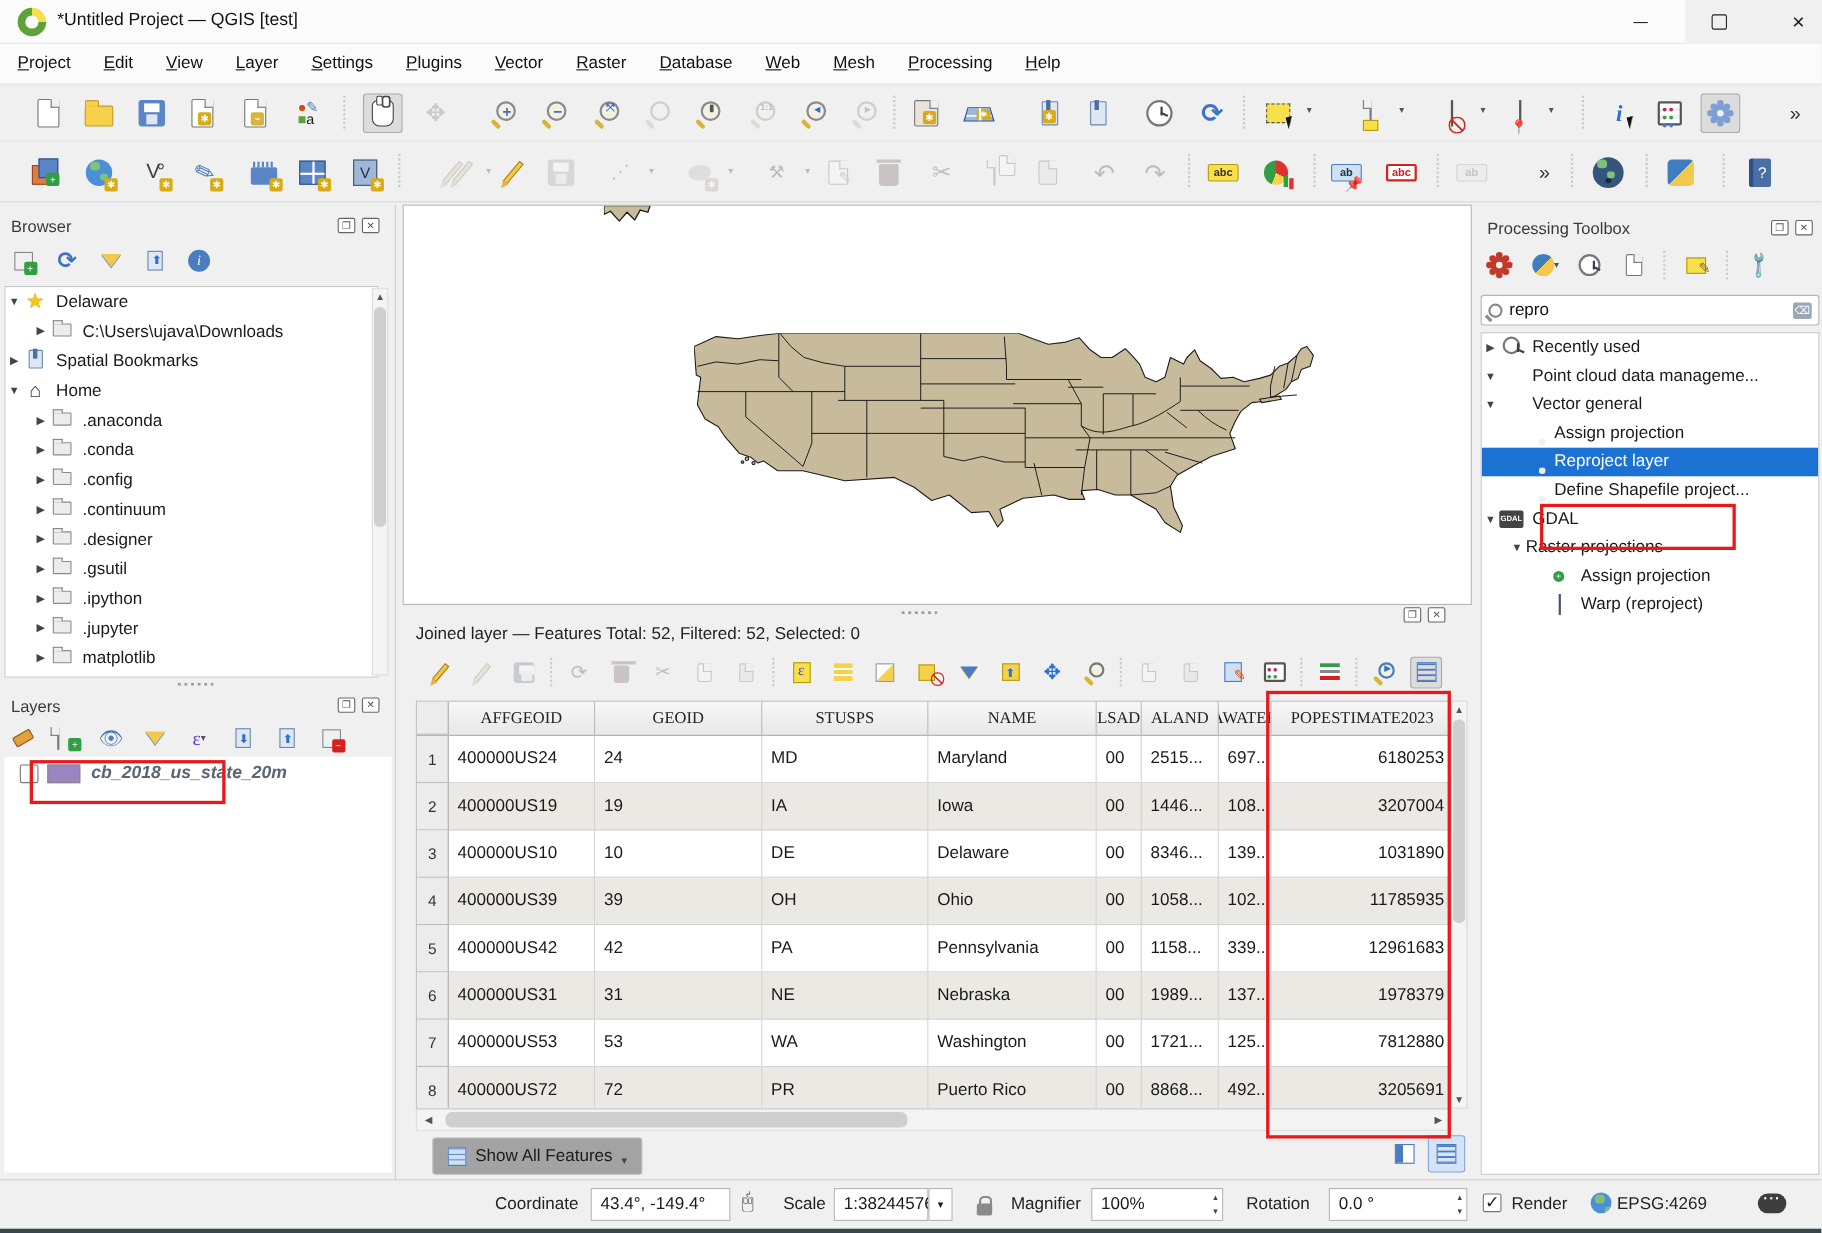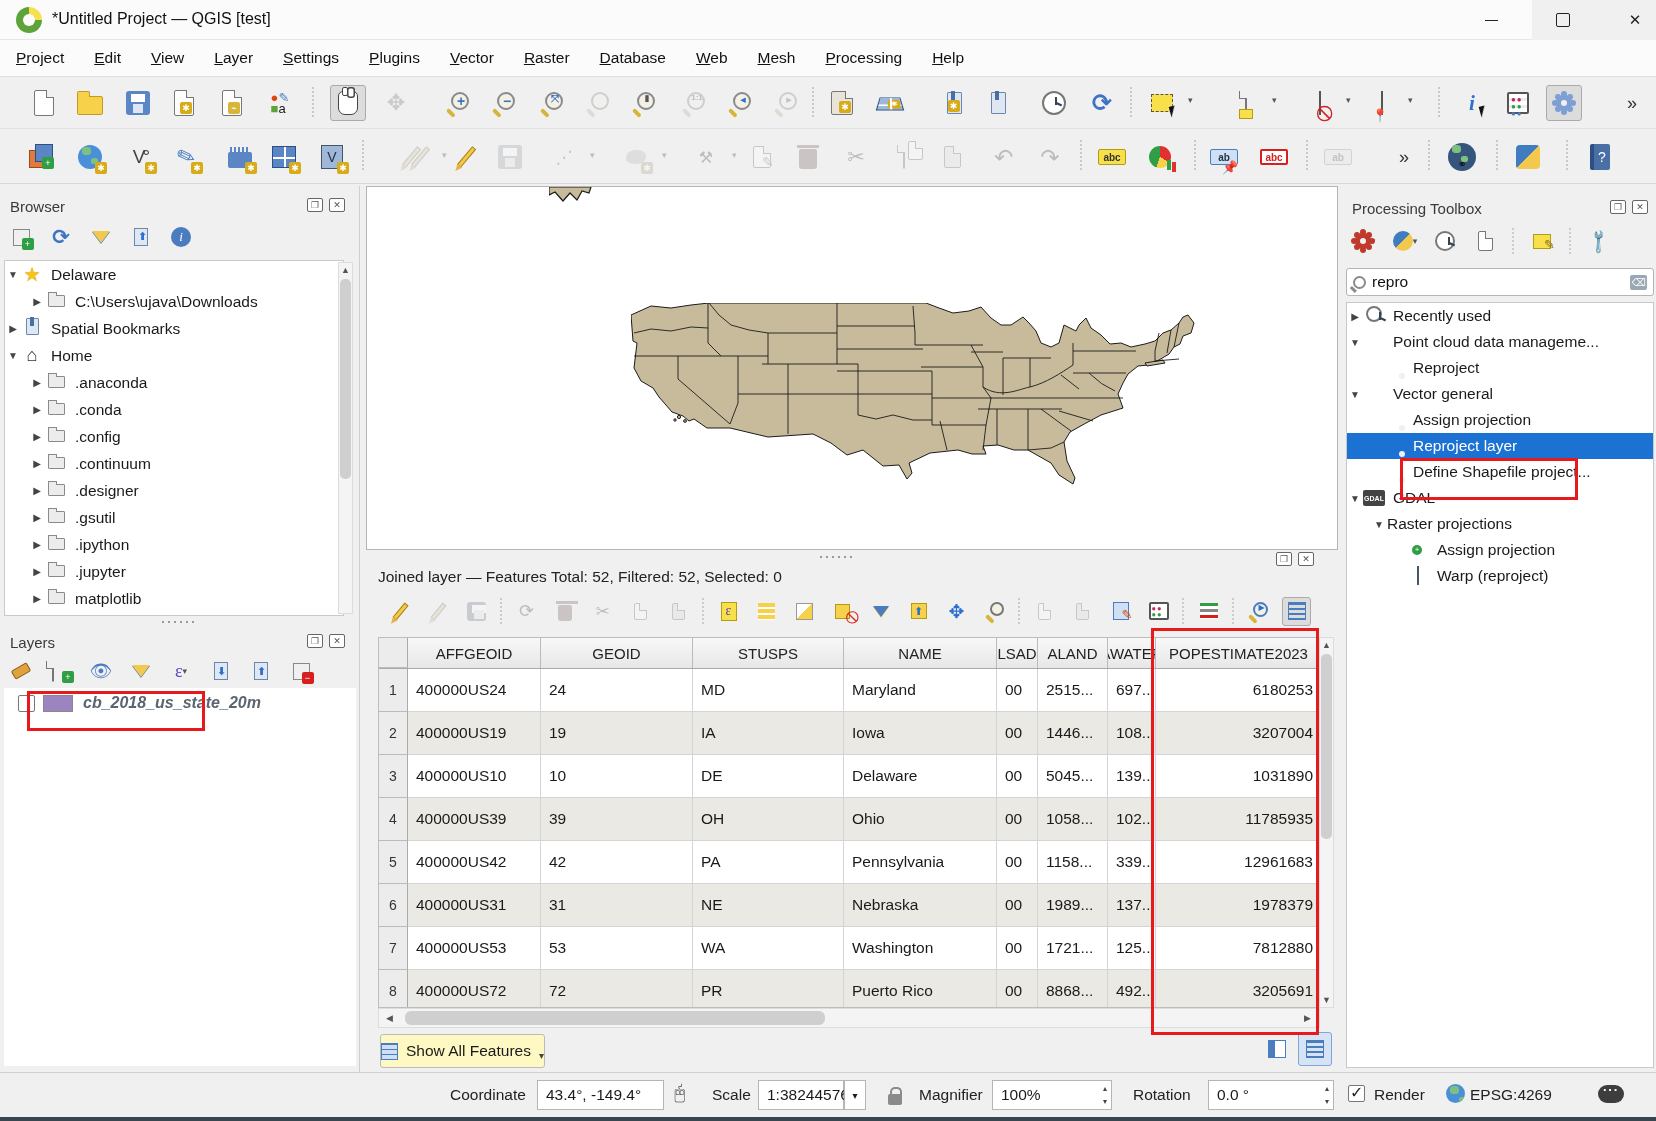--- a/index.html
+++ b/index.html
@@ -119,30 +119,30 @@
   
   .mapcanvas { position:absolute; left:366px; top:186px; width:972px; height:364px; background:#fff; border:1px solid #b5b5b5; overflow:hidden; }
 
   
   .attrpanel { position:absolute; left:366px; top:550px; width:972px; height:522px; background:#f0f0f0; }
   .attr-title { position:absolute; left:12px; top:18px; font-size:15.5px; color:#222; }
   .attr-toolbar { position:absolute; left:20px; top:44px; display:flex; gap:9px; align-items:center; height:34px; }
   .ai { width:29px; height:29px; display:flex; align-items:center; justify-content:center; font-size:17px; border-radius:3px; }
   .asep { width:3px; height:26px; border-left:2px dotted #ccc; }
   .grid { position:absolute; left:12px; top:87px; width:956px; height:371px; overflow:hidden; background:#fff; border:1px solid #bdbdbd; }
-  .hrow { display:flex; height:31px; background:linear-gradient(#f8f8f8,#e7e7e7); border-bottom:1px solid #aaa; }
+  .hrow { display:flex; height:31px; background:linear-gradient(#f8f8f8,#e7e7e7); border-bottom:1px solid #aaa;font-family:Liberation Serif, serif; }
   .hcell { flex:none; display:flex; align-items:center; justify-content:center; font-size:15px; color:#222; border-right:1px solid #bbb; overflow:hidden; white-space:nowrap; }
   .drow { display:flex; height:43px; }
   .drow.alt { background:#eae9e3; }
   .dcell { flex:none; display:flex; align-items:center; padding:0 8px; font-size:15.5px; border-right:1px solid #d4d4d4; border-bottom:1px solid #d4d4d4; overflow:hidden; white-space:nowrap; }
   .dcell.num { justify-content:flex-end; }
   .rn { flex:none; width:29px; display:flex; align-items:center; justify-content:center; background:#ececec; border-right:1px solid #aaa; border-bottom:1px solid #bbb; font-size:14px; color:#333; }
   .hscroll { position:absolute; left:12px; top:458px; width:942px; height:20px; background:#f4f4f4; border:1px solid #ddd; }
   .hthumb { position:absolute; left:26px; top:2px; width:420px; height:14px; background:#cfcfcf; border-radius:6px; }
-  .saf { position:absolute; left:14px; top:484px; height:34px; display:flex; align-items:center; gap:8px; padding:0 0; background:#fef9c3; border:1px solid #bbb; border-radius:3px; font-size:15.5px; }
+  .saf { position:absolute; left:27px; top:484px; height:34px; display:flex; align-items:center; gap:8px; padding:0 13px; background:#a3a3a3; border:1px solid #bbb; border-radius:3px; font-size:15.5px; }
   .safico { width:17px; height:17px; background:#cfe0f5; border:1.5px solid #4a7cc0; background-image:linear-gradient(#4a7cc0 1px,transparent 1px); background-size:100% 5px; }
   .viewtoggles { position:absolute; right:6px; top:482px; display:flex; gap:4px; }
   .vt { width:34px; height:34px; border-radius:3px; display:flex; align-items:center; justify-content:center; }
   .vt.sel { background:#d5e3f4; border:1px solid #7da7d9; }
   .vtico1 { width:18px; height:18px; border:1.5px solid #4a7cc0; background:linear-gradient(90deg,#4a7cc0 6px,#fff 6px); }
   .vtico2 { width:18px; height:18px; border:1.5px solid #4a7cc0; background-image:linear-gradient(#4a7cc0 2px,transparent 2px); background-size:100% 5px; }
 
   
   .toolbox { position:absolute; left:1344px; top:186px; width:312px; height:886px; background:#f0f0f0; }
   .tb-body { position:absolute; left:2px; top:116px; width:308px; height:766px; background:#fff; border:1px solid #c9c9c9; overflow:hidden; }
@@ -788,21 +788,21 @@
         <div class="dcell" style="width:48px">108...</div>
         <div class="dcell num" style="width:166px">3207004</div>
       </div>
       <div class="drow">
         <div class="rn">3</div>
         <div class="dcell" style="width:133px">400000US10</div>
         <div class="dcell" style="width:152px">10</div>
         <div class="dcell" style="width:151px">DE</div>
         <div class="dcell" style="width:153px">Delaware</div>
         <div class="dcell" style="width:41px">00</div>
-        <div class="dcell" style="width:70px">5045...</div>
+        <div class="dcell" style="width:70px">8346...</div>
         <div class="dcell" style="width:48px">139...</div>
         <div class="dcell num" style="width:166px">1031890</div>
       </div>
       <div class="drow alt">
         <div class="rn">4</div>
         <div class="dcell" style="width:133px">400000US39</div>
         <div class="dcell" style="width:152px">39</div>
         <div class="dcell" style="width:151px">OH</div>
         <div class="dcell" style="width:153px">Ohio</div>
         <div class="dcell" style="width:41px">00</div>
@@ -924,24 +924,20 @@
     <div class="tb-body">
       <div class="trow">
           <span class="exp">▶</span>
           <span class="ticon"><span class="clockface" style="width:16px;height:16px;display:inline-block"></span></span>
           <span>Recently used</span>
         </div>
       <div class="trow">
           <span class="exp">▼</span>
           <span class="ticon"><span class="qico"></span></span>
           <span>Point cloud data manageme...</span>
-        </div>
-      <div class="trow" style="padding-left:36px">
-          <span class="ticon"><span class="cog sm"></span></span>
-          <span>Reproject</span>
         </div>
       <div class="trow">
           <span class="exp">▼</span>
           <span class="ticon"><span class="qico"></span></span>
           <span>Vector general</span>
         </div>
       <div class="trow" style="padding-left:36px">
           <span class="ticon"><span class="cog sm"></span></span>
           <span>Assign projection</span>
         </div>

